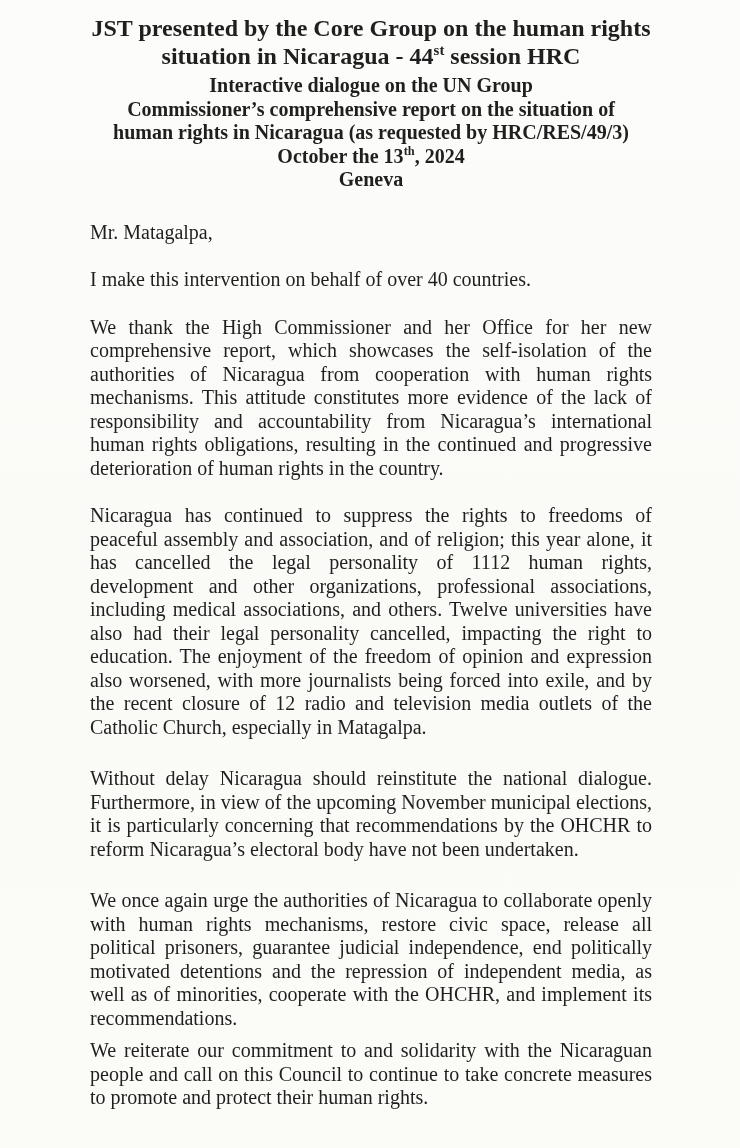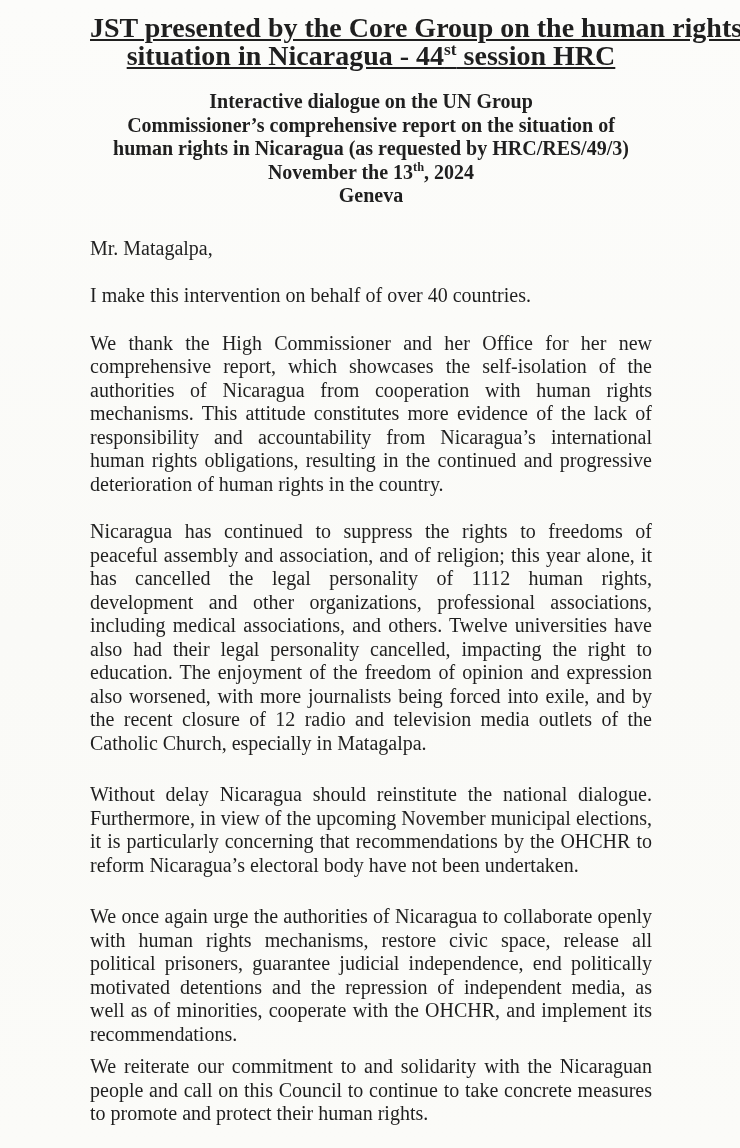--- a/index.html
+++ b/index.html
@@ -19,24 +19,23 @@
     width: 740px;
     height: 1148px;
     padding: 14px 88px 10px 90px;
   }
   
   .doc-header {
     text-align: center;
     font-weight: bold;
   }
   .title-block {
-    font-size: 28px;
+    font-size: 24px;
     line-height: 28px;
-    margin-bottom: 20px;
-    text-decoration: underline;
+    margin-bottom: 4px;
   }
   .subtitle-block {
     font-size: 20px;
     line-height: 23.5px;
   }
   .hline {
     display: block;
     white-space: nowrap;
   }
   sup.ordinal {
@@ -78,21 +77,21 @@
       <span class="hline">
         <span>situation in Nicaragua - 44</span><sup class="ordinal">st</sup><span> session HRC</span>
       </span>
     </div>
 
     <div class="subtitle-block">
       <span class="hline">Interactive dialogue on the UN Group</span>
       <span class="hline">Commissioner’s comprehensive report on the situation of</span>
       <span class="hline">human rights in Nicaragua (as requested by HRC/RES/49/3)</span>
       <span class="hline">
-        <span>November the 13</span><sup class="ordinal">th</sup><span>, 2024</span>
+        <span>October the 13</span><sup class="ordinal">th</sup><span>, 2024</span>
       </span>
       <span class="hline">Geneva</span>
     </div>
   </header>
 
   <main class="doc-body">
     <div class="salutation">Mr. Matagalpa,</div>
 
     <p>I make this intervention on behalf of over 40 countries.</p>
 

